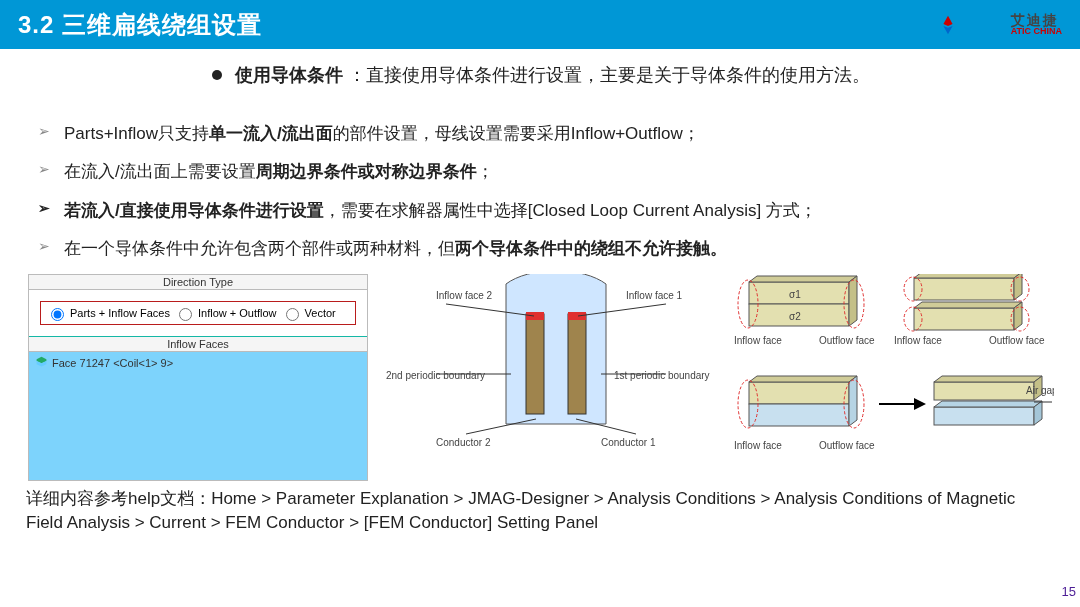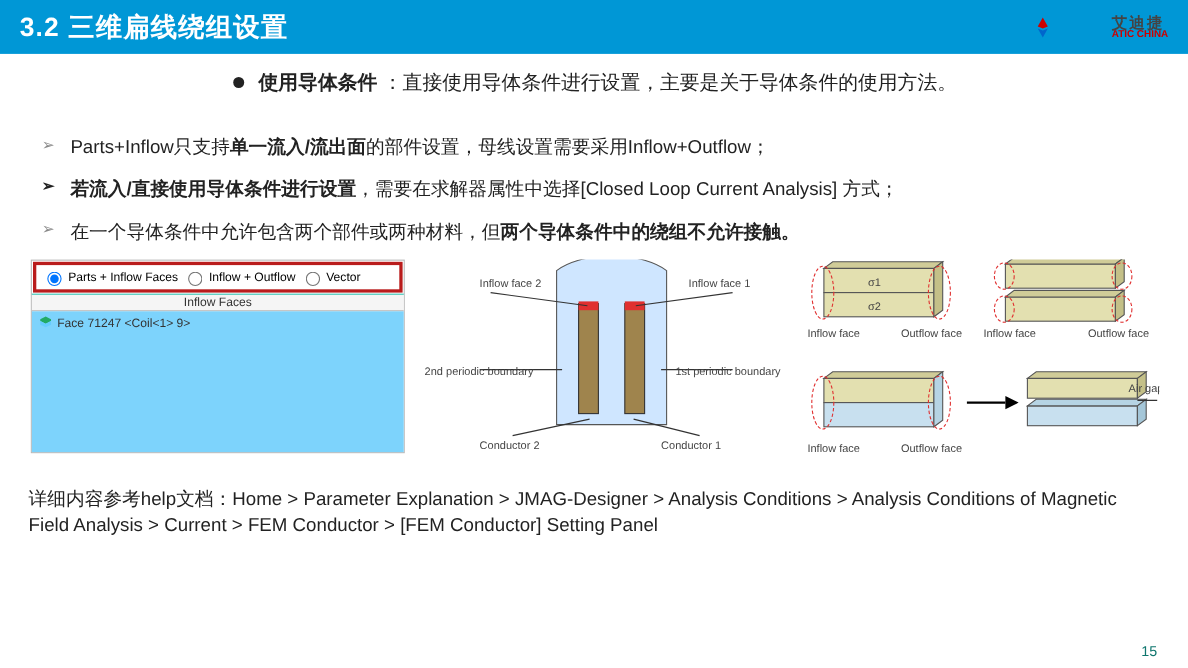--- a/index.html
+++ b/index.html
@@ -16,28 +16,28 @@
   .lead b,.li b{font-weight:bold;}
   ul.bullets{list-style:none;padding:0;margin:0 0 6px 12px;}
   ul.bullets li{position:relative;padding:6px 0 6px 26px;font-size:17px;color:#222;line-height:1.55;}
   ul.bullets li:before{content:"➢";position:absolute;left:0;top:6px;color:#888;font-size:14px;}
   ul.bullets li.em:before{color:#222;font-weight:bold;}
   .figs{display:flex;gap:18px;align-items:flex-start;margin:6px 0 0 2px;}
   .panel{border:1px solid #bbb;width:340px;font-size:11px;font-family:Tahoma,Arial,sans-serif;}
   .grp{border-top:1px solid #14b8a6;}
   .grp:first-child{border-top:none;}
   .grp legend,.grp .legend{display:block;text-align:center;font-size:11px;color:#333;background:#f5f5f5;border-bottom:1px solid #bbb;padding:1px 0;}
-  .radio-row{display:flex;gap:4px;padding:3px 5px;border:3px solid #b91c1c;margin:1px;align-items:center;}
+  .radio-row{display:flex;gap:4px;padding:3px 5px;border:1px solid #b91c1c;margin:11px;align-items:center;}
   .radio-row label{display:flex;align-items:center;gap:3px;}
   .face-box{background:#7dd3fc;height:120px;padding:4px 6px;}
   .face-item{display:flex;align-items:center;gap:4px;color:#333;}
   .face-item svg{width:13px;height:13px;}
   .diagram{flex:0 0 auto;}
   .footnote{font-size:17px;color:#222;margin-top:6px;line-height:1.4;}
-  .pagenum{position:absolute;right:28px;bottom:8px;font-size:13px;color:#0f766e;}
+  .pagenum{position:absolute;right:4px;bottom:8px;font-size:13px;color:#4c1d95;}
   .diag-label{font-size:10px;fill:#444;}
 </style>
 </head>
 <body>
 
 <div class="topbar">
   <h1>3.2 三维扁线绕组设置</h1>
   <div class="logo">
     <svg viewBox="0 0 24 24">
         <path fill="#c00" d="M12 2l5 9-5 2-5-2z"></path>
@@ -52,28 +52,30 @@
 
 <div class="content">
   <p class="lead">
     <span class="dot"></span>
     <b>使用导体条件</b>
     <span>：直接使用导体条件进行设置，主要是关于导体条件的使用方法。</span>
   </p>
 
   <ul class="bullets">
     <li class="li"><span>Parts+Inflow只支持</span><b>单一流入/流出面</b><span>的部件设置，母线设置需要采用Inflow+Outflow；</span></li>
+    <li class="li"><span>在流入/流出面上需要设置</span><b>周期边界条件或对称边界条件</b><span>；</span></li>
     <li class="li em"><b>若流入/直接使用导体条件进行设置</b><span>，需要在求解器属性中选择[Closed Loop Current Analysis] 方式；</span></li>
     <li class="li"><span>在一个导体条件中允许包含两个部件或两种材料，但</span><b>两个导体条件中的绕组不允许接触。</b></li>
   </ul>
 
   <div class="figs">
 
     <div class="panel">
       <div class="grp">
+        <span class="legend">Direction Type</span>
         <div class="radio-row">
           <label>
               <input type="radio" checked="" style="">
               <span>Parts + Inflow Faces</span>
             </label>
           <label>
               <input type="radio" style="">
               <span>Inflow + Outflow</span>
             </label>
           <label>

